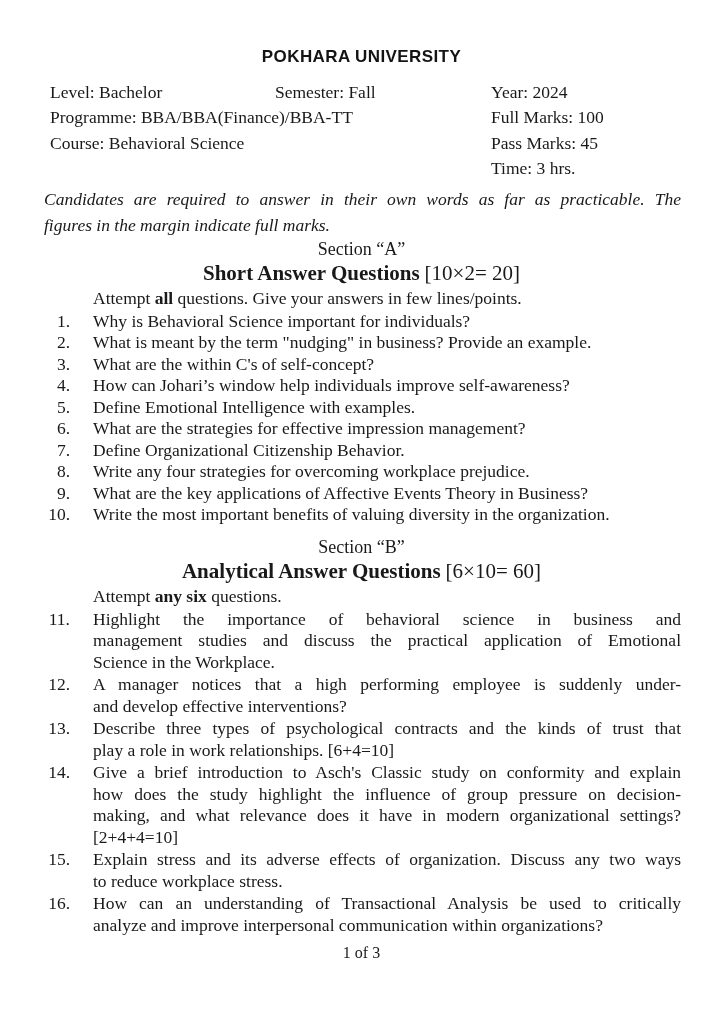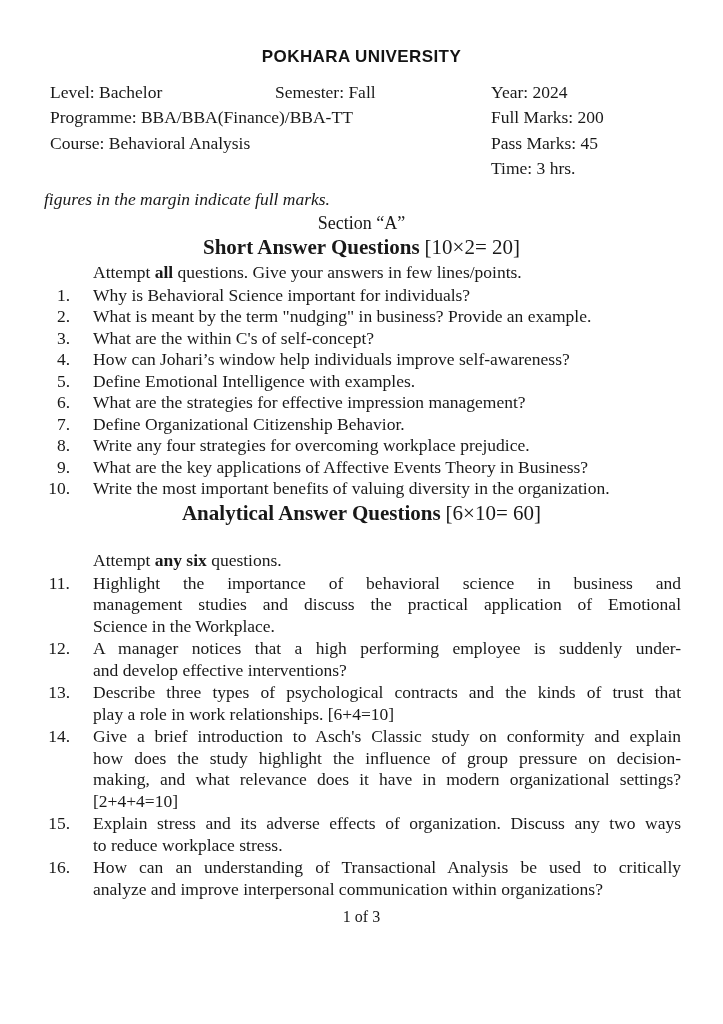--- a/index.html
+++ b/index.html
@@ -53,21 +53,21 @@
     font-size: 21px;
     line-height: 26px;
     font-weight: 400;
   }
   .section-heading b { font-weight: 700; }
   .section-heading .marks { margin-left: 5px; }
   .instruction {
     margin: 0 0 0 93px;
     line-height: 24px;
   }
-  .section-b .instruction { margin-top: 22px; }
+  .section-b .instruction { margin-top: 0; }
   .qlist { margin: 1px 0 0 38px; width: 643px; }
   .q { display: flex; margin-bottom: 0; }
   .section-b .q { margin-bottom: 1px; }
   .q-no { flex: 0 0 32px; text-align: right; margin-right: 23px; }
   .q-text { flex: 1; min-width: 0; }
   .q-text .jline { display: block; text-align: justify; text-align-last: justify; }
   .q-text .lline { display: block; }
   .footer {
     margin-top: 7px;
     text-align: center;
@@ -81,30 +81,31 @@
 <div class="page">
 
   <div class="title">POKHARA UNIVERSITY</div>
 
   <div class="meta">
     <span>Level: Bachelor</span>
     <span>Semester: Fall</span>
     <span>Year: 2024</span>
 
     <span class="span2">Programme: BBA/BBA(Finance)/BBA-TT</span>
-    <span>Full Marks: 200</span>
-
-    <span class="span2">Course: Behavioral Analysis</span>
+    <span>Full Marks: 100</span>
+
+    <span class="span2">Course: Behavioral Science</span>
     <span>Pass Marks: 45</span>
 
     <span class="span2"></span>
     <span>Time: 3 hrs.</span>
   </div>
 
   <div class="note">
+    <span class="jline">Candidates are required to answer in their own words as far as practicable. The</span>
     <span class="lline">figures in the margin indicate full marks.</span>
   </div>
 
   <div class="section section-a">
     <div class="section-name">Section “A”</div>
     <div class="section-heading">
       <b>Short Answer Questions</b><span class="marks">[10×2= 20]</span>
     </div>
     <p class="instruction"><span>Attempt </span><b>all</b><span> questions. Give your answers in few lines/points.</span></p>
 
@@ -166,20 +167,21 @@
       <div class="q">
         <span class="q-no">10.</span>
         <span class="q-text">
             <span class="lline">Write the most important benefits of valuing diversity in the organization.</span>
           </span>
       </div>
     </div>
   </div>
 
   <div class="section section-b">
+    <div class="section-name">Section “B”</div>
     <div class="section-heading">
       <b>Analytical Answer Questions</b><span class="marks">[6×10= 60]</span>
     </div>
     <p class="instruction"><span>Attempt </span><b>any six</b><span> questions.</span></p>
 
     <div class="qlist">
       <div class="q">
         <span class="q-no">11.</span>
         <span class="q-text">
           <span class="jline">Highlight the importance of behavioral science in business and</span>

